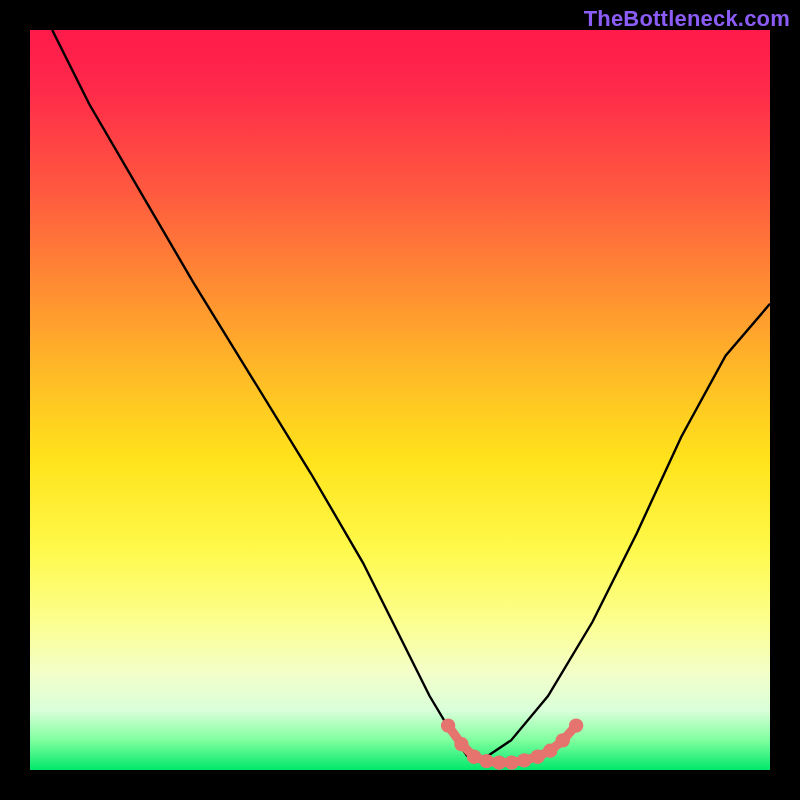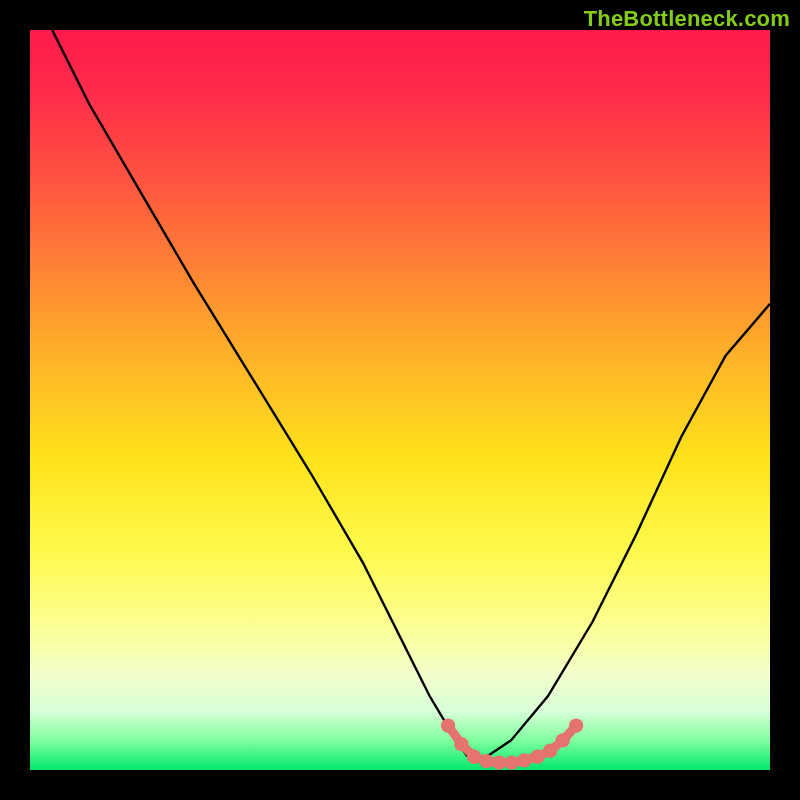--- a/index.html
+++ b/index.html
@@ -11,21 +11,21 @@
     #ff8a33 34%,
     #ffb927 46%,
     #ffe31b 58%,
     #fff94a 70%,
     #fcff8f 80%,
     #f2ffca 87%,
     #d9ffd9 92%,
     #7fff9e 96%,
     #00e86b 100%)}
   svg.curve{position:absolute;left:30px;top:30px;width:740px;height:740px;overflow:visible}
-  .watermark{position:absolute;top:6px;right:10px;color:#84cc16;font-size:22px;font-weight:600;letter-spacing:.2px}
+  .watermark{position:absolute;top:6px;right:10px;color:#8b5cf6;font-size:22px;font-weight:600;letter-spacing:.2px}
 </style>
 </head>
 <body>
 <div class="stage">
   <div class="plot"></div>
   <svg class="curve" viewBox="0 0 740 740">
     <path id="left-curve" fill="none" stroke="#000" stroke-width="2.4" d="M 22.20 0.00 L 59.20 74.00 L 111.00 162.80 L 162.80 251.60 L 222.00 347.80 L 281.20 444.00 L 333.00 532.80 L 370.00 606.80 L 399.60 666.00 L 421.80 703.00 L 436.60 725.20 L 444.00 732.60"></path>
     <path id="right-curve" fill="none" stroke="#000" stroke-width="2.4" d="M 444.00 732.60 L 458.80 725.20 L 481.00 710.40 L 518.00 666.00 L 562.40 592.00 L 606.80 503.20 L 651.20 407.00 L 695.60 325.60 L 740.00 273.80"></path>
     <g id="marker-group">
         <path d="M 418.10 695.60 L 431.42 714.10 L 444.00 726.68 L 456.58 731.12 L 469.16 732.60 L 481.74 732.60 L 494.32 730.38 L 507.64 726.68 L 520.22 720.76 L 532.80 710.40 L 546.12 695.60" fill="none" stroke="#e5746f" stroke-width="9" stroke-linecap="round" stroke-linejoin="round"></path>

